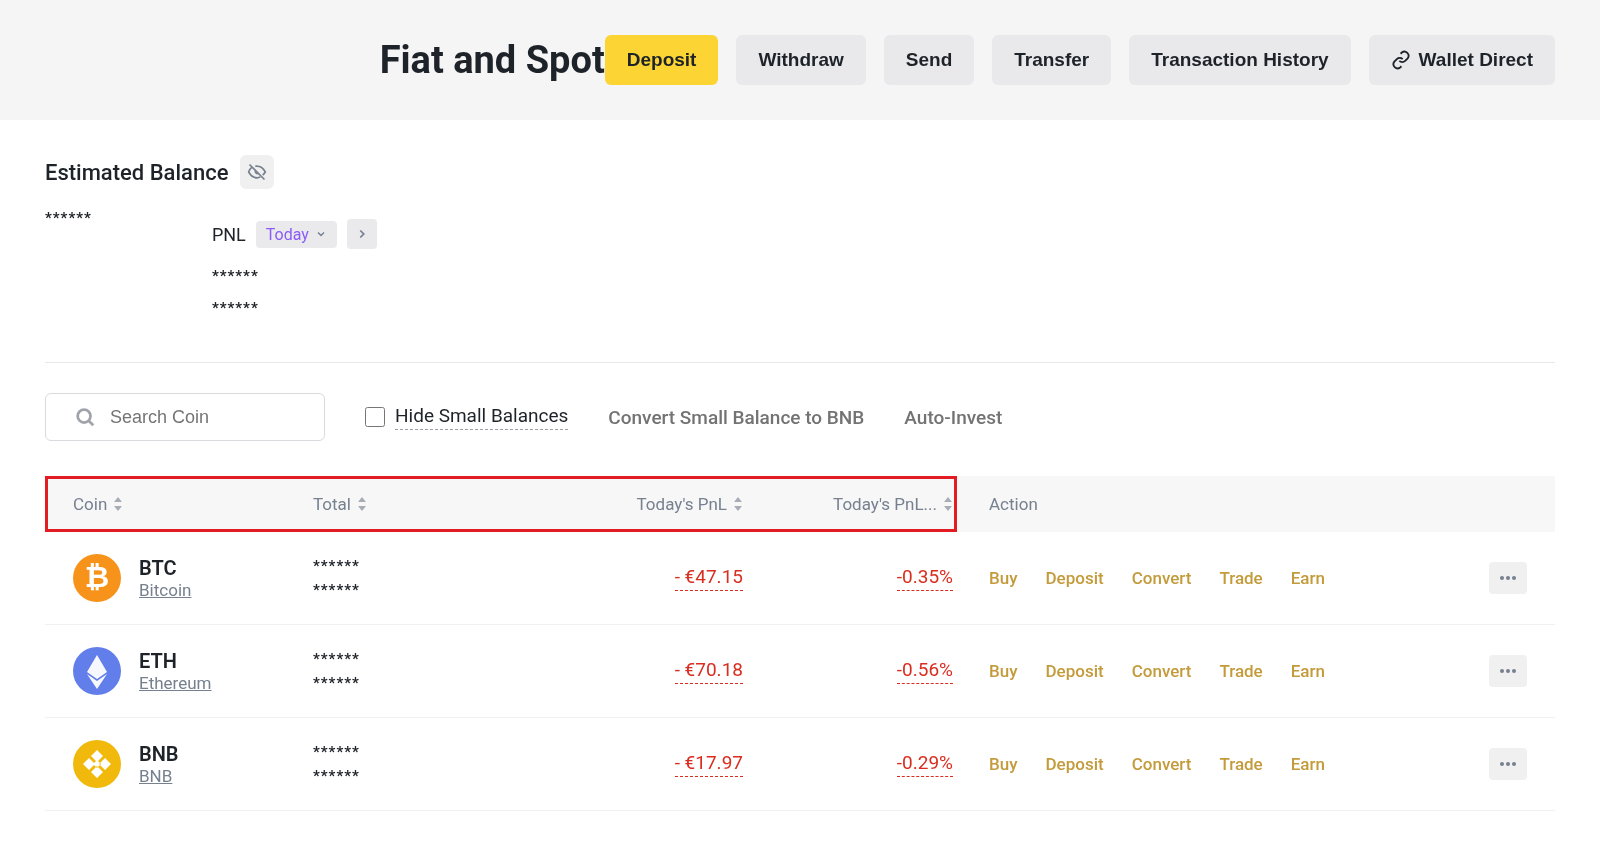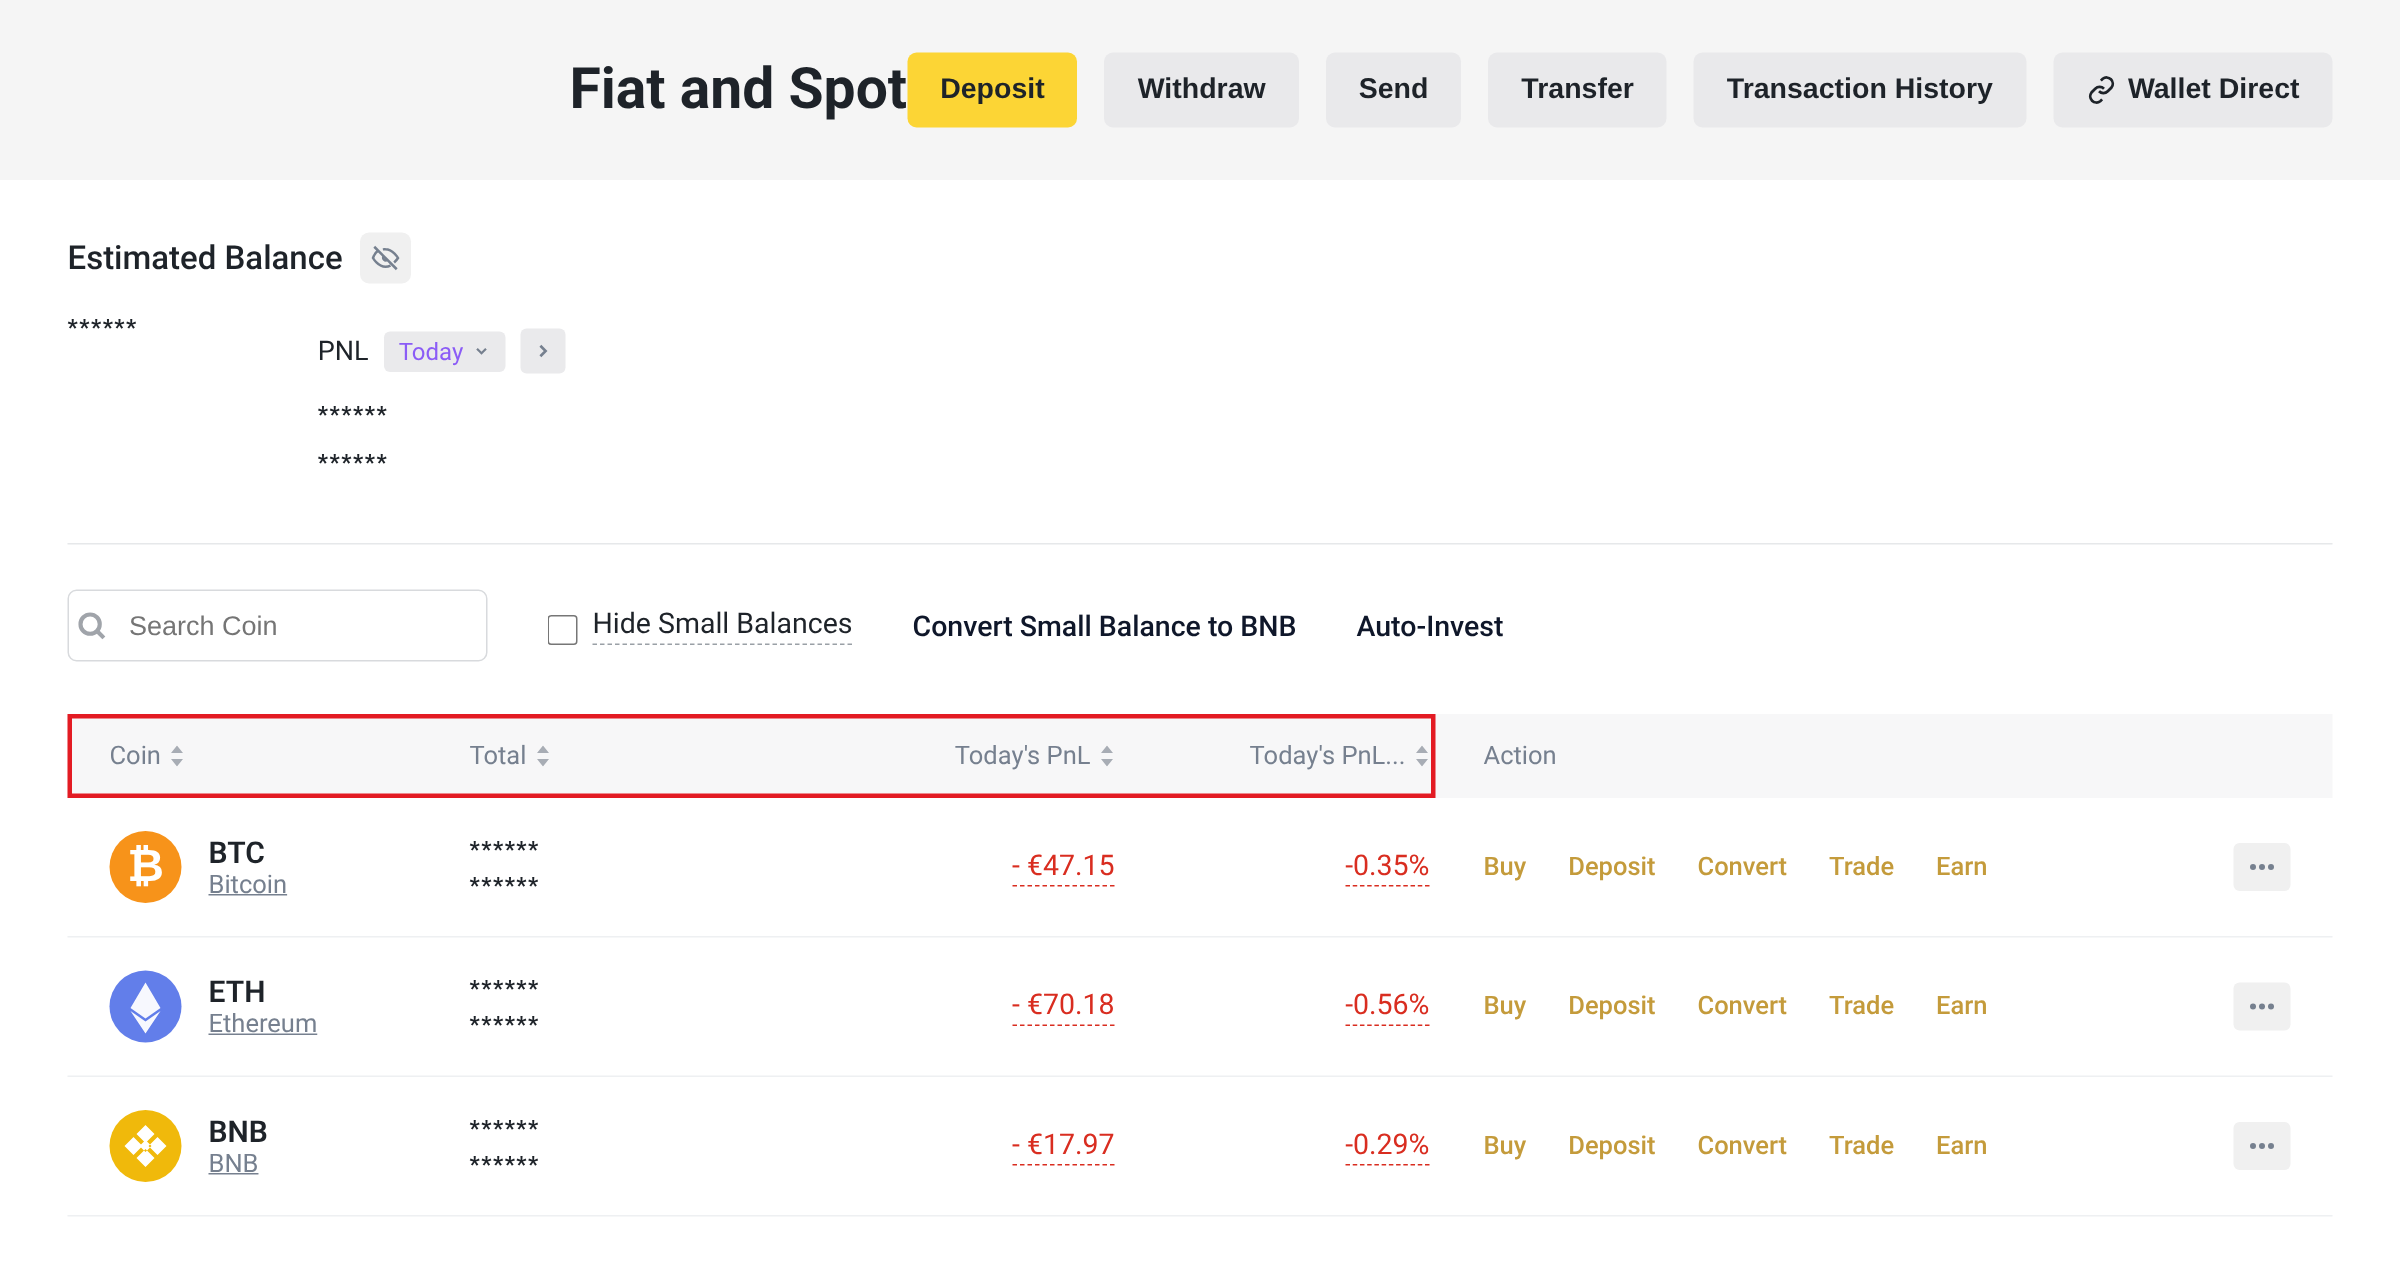--- a/index.html
+++ b/index.html
@@ -56,30 +56,30 @@
     display: flex; align-items: center; gap: 6px; font-size: 16px; color: #8b5cf6;
   }
   .chip-arrow {
     background: #eaeaec; width: 30px; height: 30px; border-radius:4px;
     display:flex;align-items:center;justify-content:center;border:none;cursor:pointer;
   }
   .divider { border:0; border-top:1px solid #e6e8ea; margin-bottom: 30px;}
   .filters-row { display:flex; align-items:center; gap: 40px; margin-bottom: 35px;}
   .search-wrap {
     border:1px solid #d8dadd; border-radius:6px; width: 280px;
-    display:flex; align-items:center; padding: 12px 4px; gap: 14px;
+    display:flex; align-items:center; padding: 12px 28px; gap: 14px;
   }
   .search-wrap input {
     border:none; outline:none; font-size:18px; color:#7a7f87; flex:1; background:transparent;
   }
   .search-icon { color:#a0a4aa; width:22px; height:22px;}
-  .checkbox-wrap { display:flex; align-items:flex-end; gap:10px;}
+  .checkbox-wrap { display:flex; align-items:center; gap:10px;}
   .checkbox-wrap input { width:20px; height:20px; cursor:pointer;}
   .checkbox-label { font-size:19px; border-bottom: 1px dashed #9aa0a6; padding-bottom:2px; cursor:default;}
-  .link-gold { color:#0f172a; font-size:19px; font-weight:500; cursor:pointer; text-decoration:none;}
+  .link-gold { color:#737373; font-size:19px; font-weight:500; cursor:pointer; text-decoration:none;}
   .table-wrap {}
   .table-head {
     display:flex; align-items:center; background:#f7f7f8; height:56px;
     padding: 0 28px; position:relative;
   }
   .highlight-box {
     position:absolute; left:0; top:0; bottom:0; width: 912px;
     border: 3px solid #e31b23; pointer-events:none;
   }
   .col-coin { width: 240px; }

